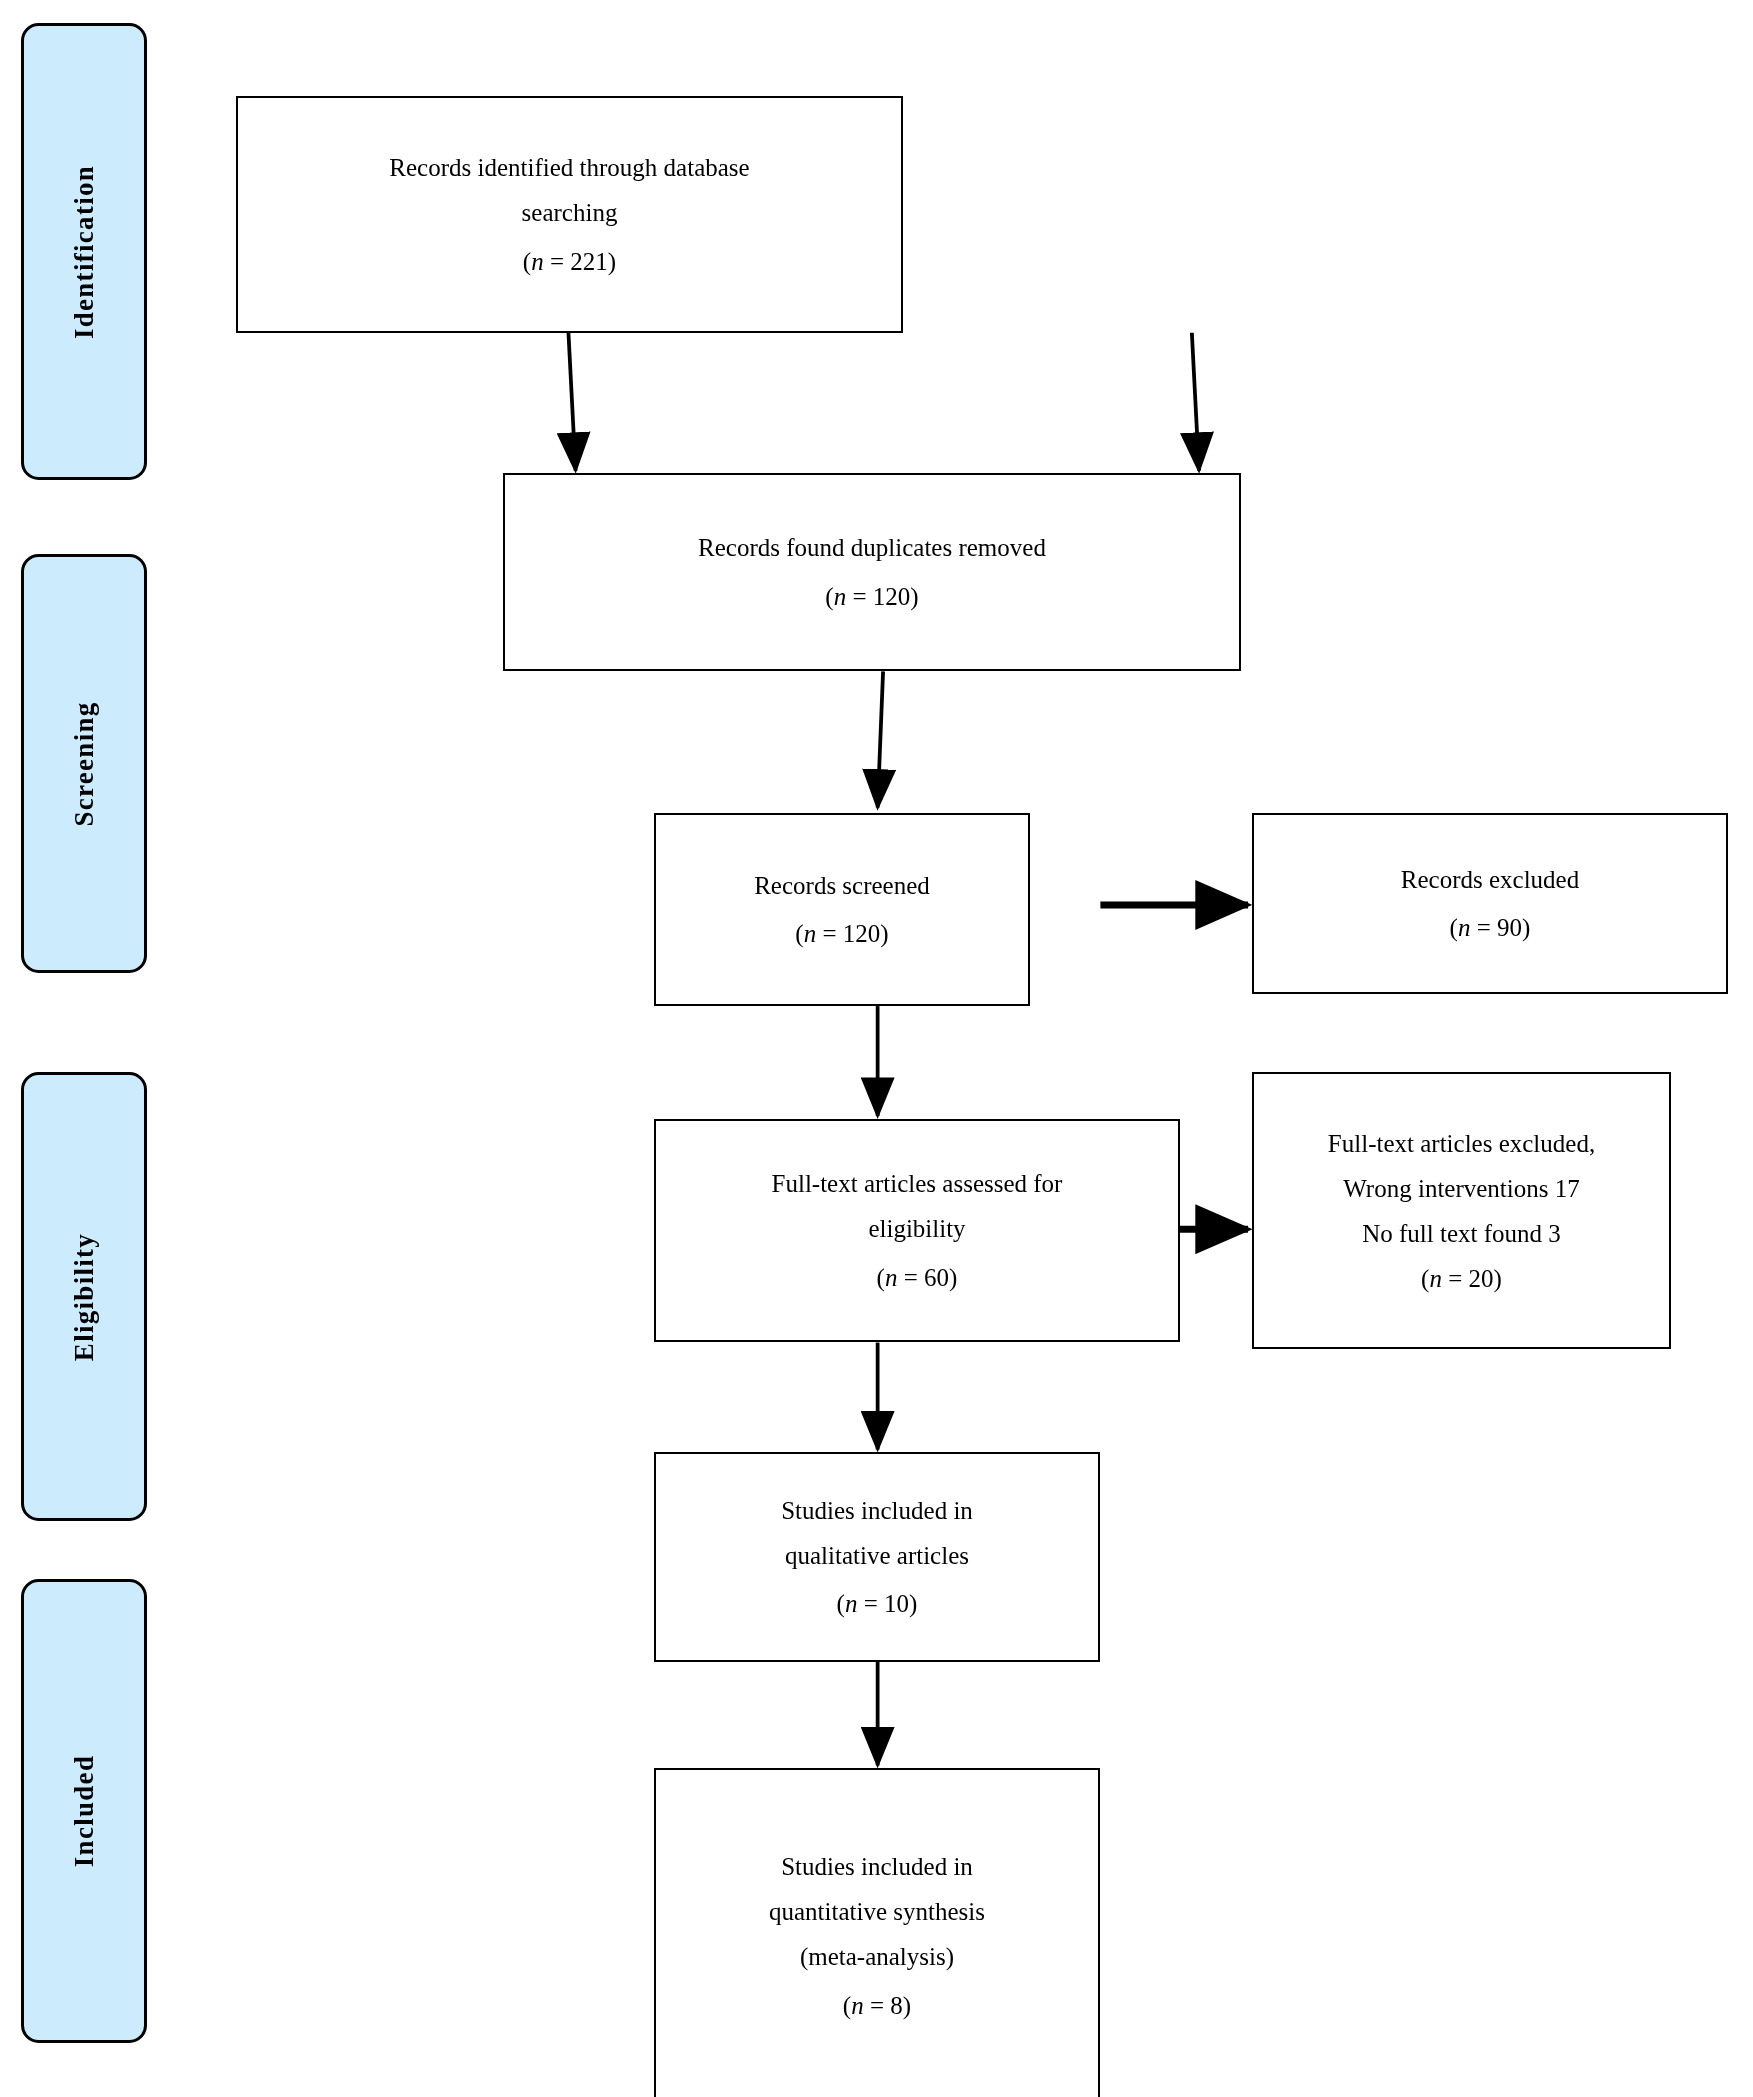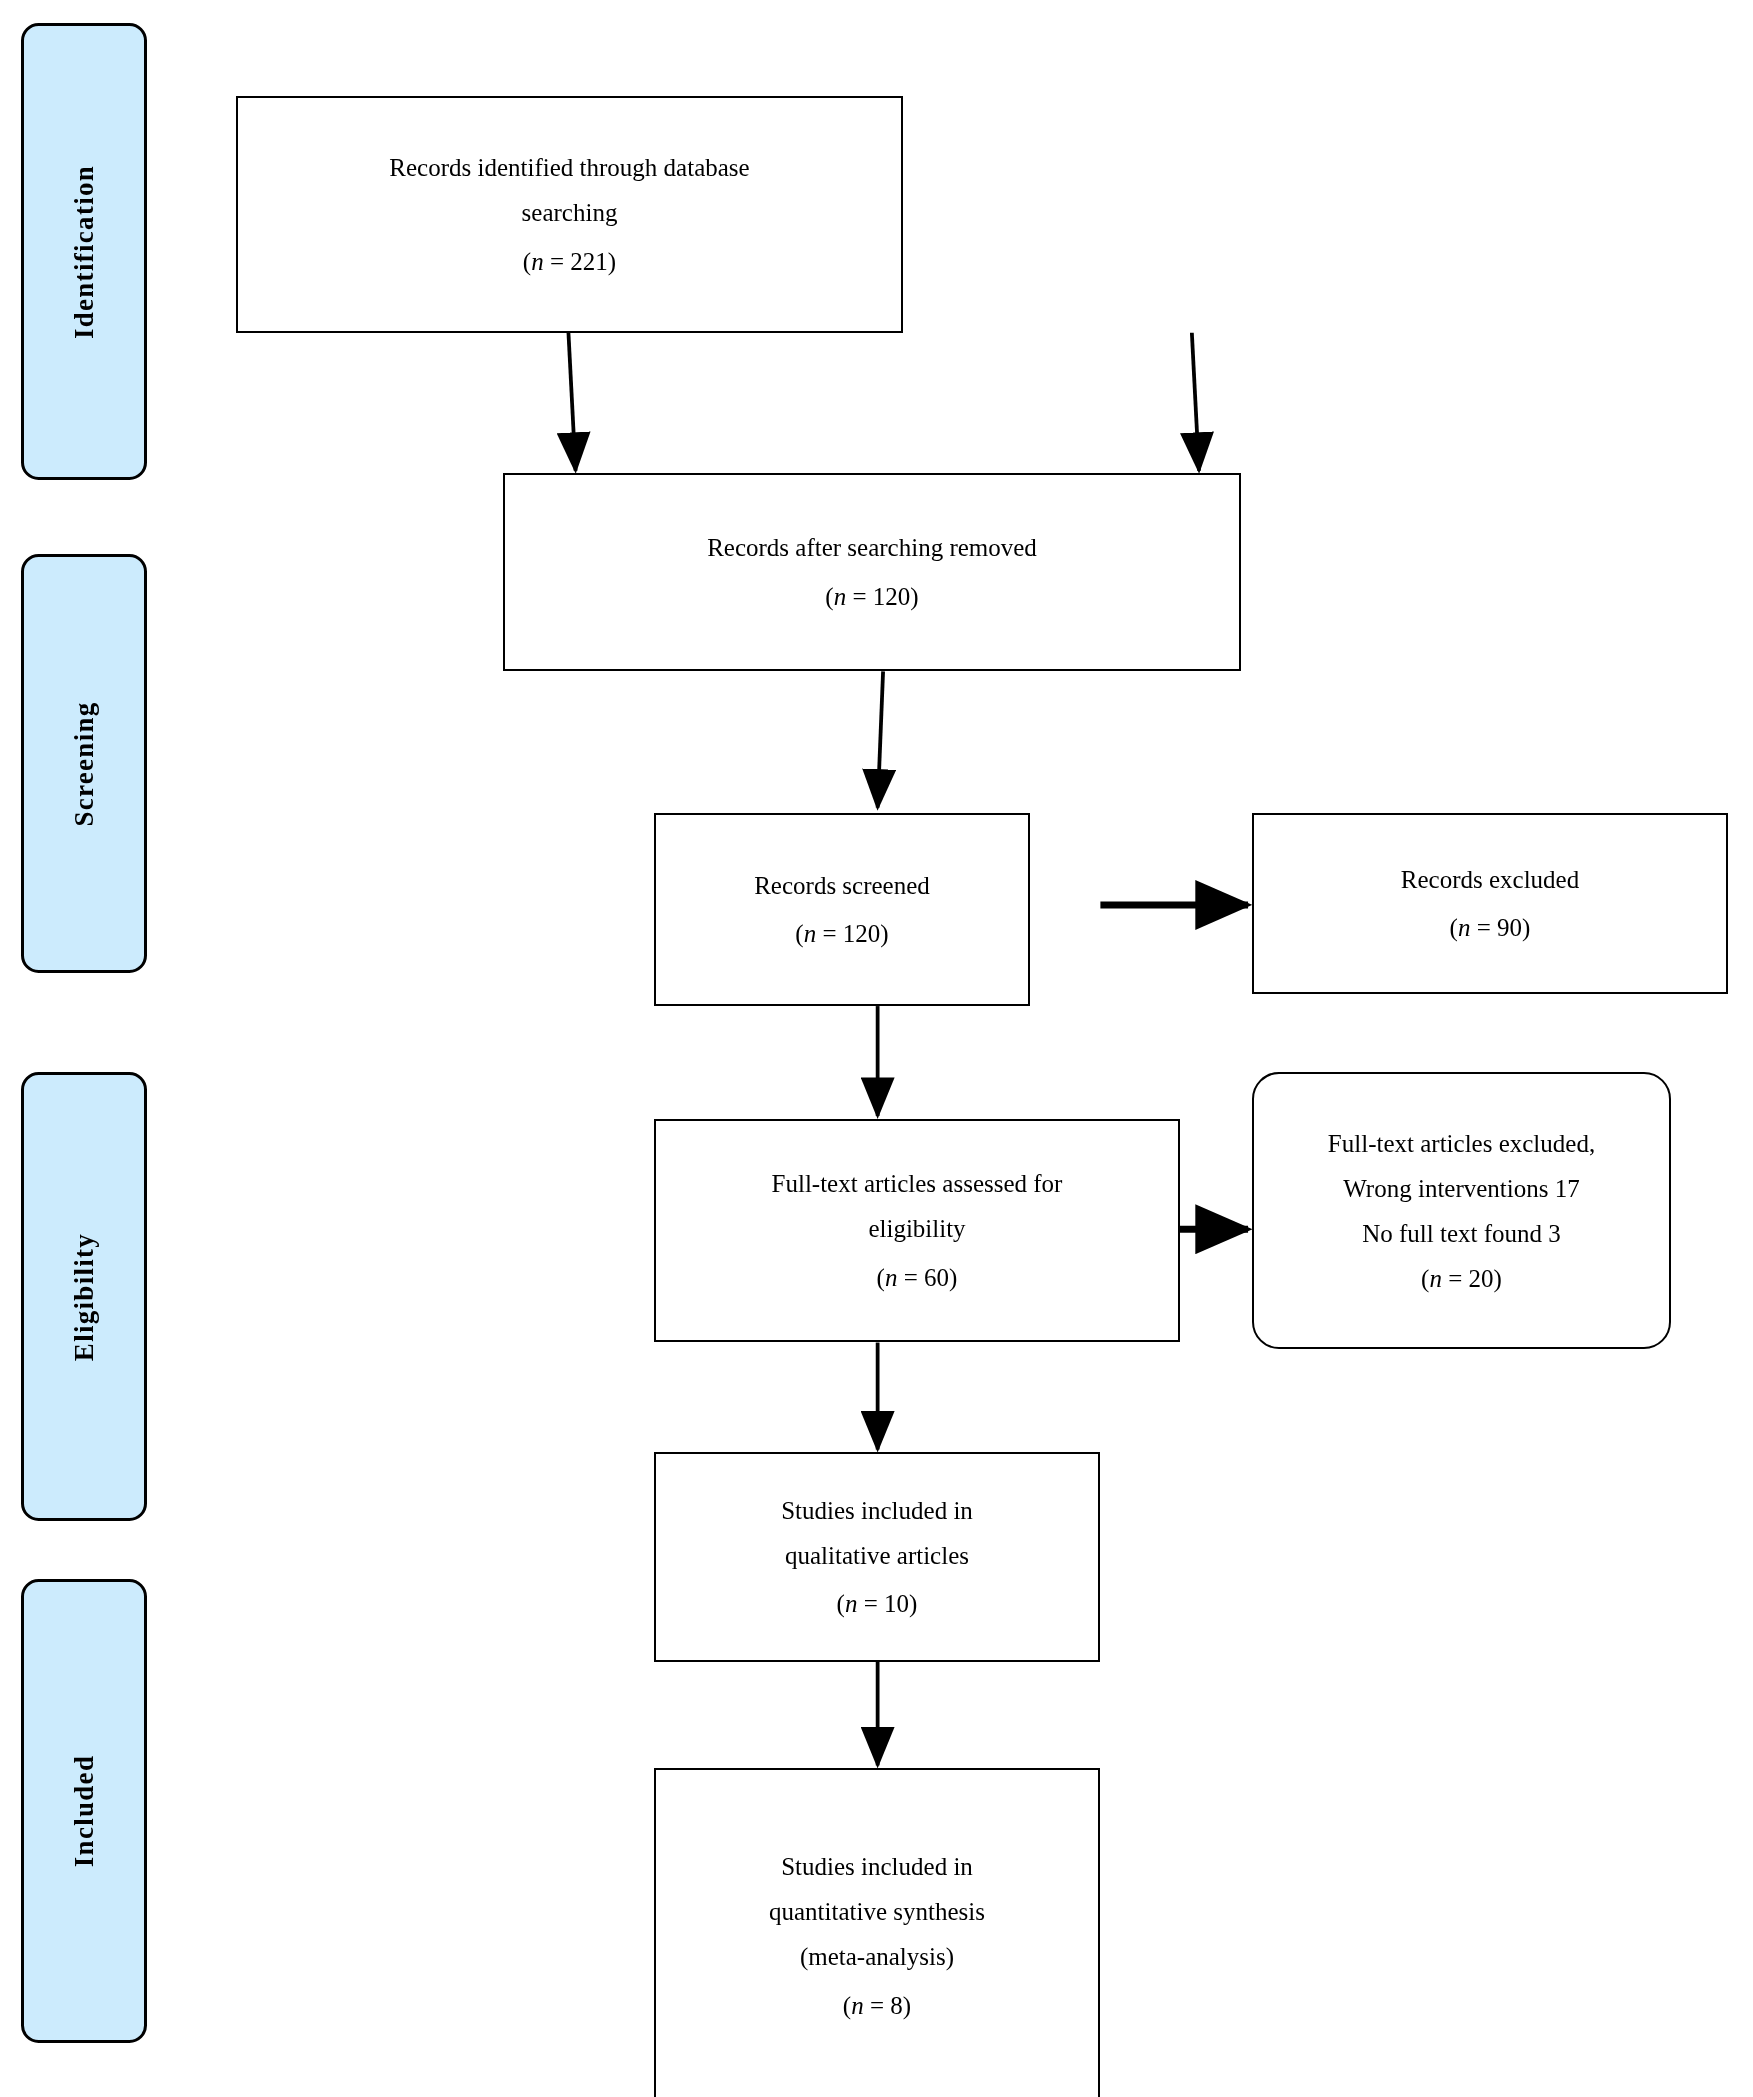--- a/index.html
+++ b/index.html
@@ -128,21 +128,21 @@
   <div class="flow-box" style="left:236px; top:96px; width:667px; height:237px;">
     <div class="line">Records identified through database</div>
     <div class="gap-sm"></div>
     <div class="line">searching</div>
     <div class="gap-md"></div>
     <div class="n-line">(<i>n</i>&nbsp;=&nbsp;<span>221</span>)</div>
   </div>
 
 
   <div class="flow-box" style="left:503px; top:473px; width:738px; height:198px;">
-    <div class="line">Records after searching removed</div>
+    <div class="line">Records found duplicates removed</div>
     <div class="gap-md"></div>
     <div class="n-line">(<i>n</i>&nbsp;=&nbsp;<span>120</span>)</div>
   </div>
 
   <div class="flow-box" style="left:654px; top:813px; width:376px; height:193px;">
     <div class="line">Records screened</div>
     <div class="gap-md"></div>
     <div class="n-line">(<i>n</i>&nbsp;=&nbsp;<span>120</span>)</div>
   </div>
 
@@ -153,21 +153,21 @@
   </div>
 
   <div class="flow-box" style="left:654px; top:1119px; width:526px; height:223px;">
     <div class="line">Full-text articles assessed for</div>
     <div class="gap-sm"></div>
     <div class="line">eligibility</div>
     <div class="gap-md"></div>
     <div class="n-line">(<i>n</i>&nbsp;=&nbsp;<span>60</span>)</div>
   </div>
 
-  <div class="flow-box" style="left:1252px; top:1072px; width:419px; height:277px;border-radius:27px;">
+  <div class="flow-box" style="left:1252px; top:1072px; width:419px; height:277px;">
     <div class="line">Full-text articles excluded,</div>
     <div class="gap-sm"></div>
     <div class="line">Wrong interventions 17</div>
     <div class="gap-sm"></div>
     <div class="line">No full text found 3</div>
     <div class="gap-sm"></div>
     <div class="n-line">(<i>n</i>&nbsp;=&nbsp;<span>20</span>)</div>
   </div>
 
   <div class="flow-box" style="left:654px; top:1452px; width:446px; height:210px;">

